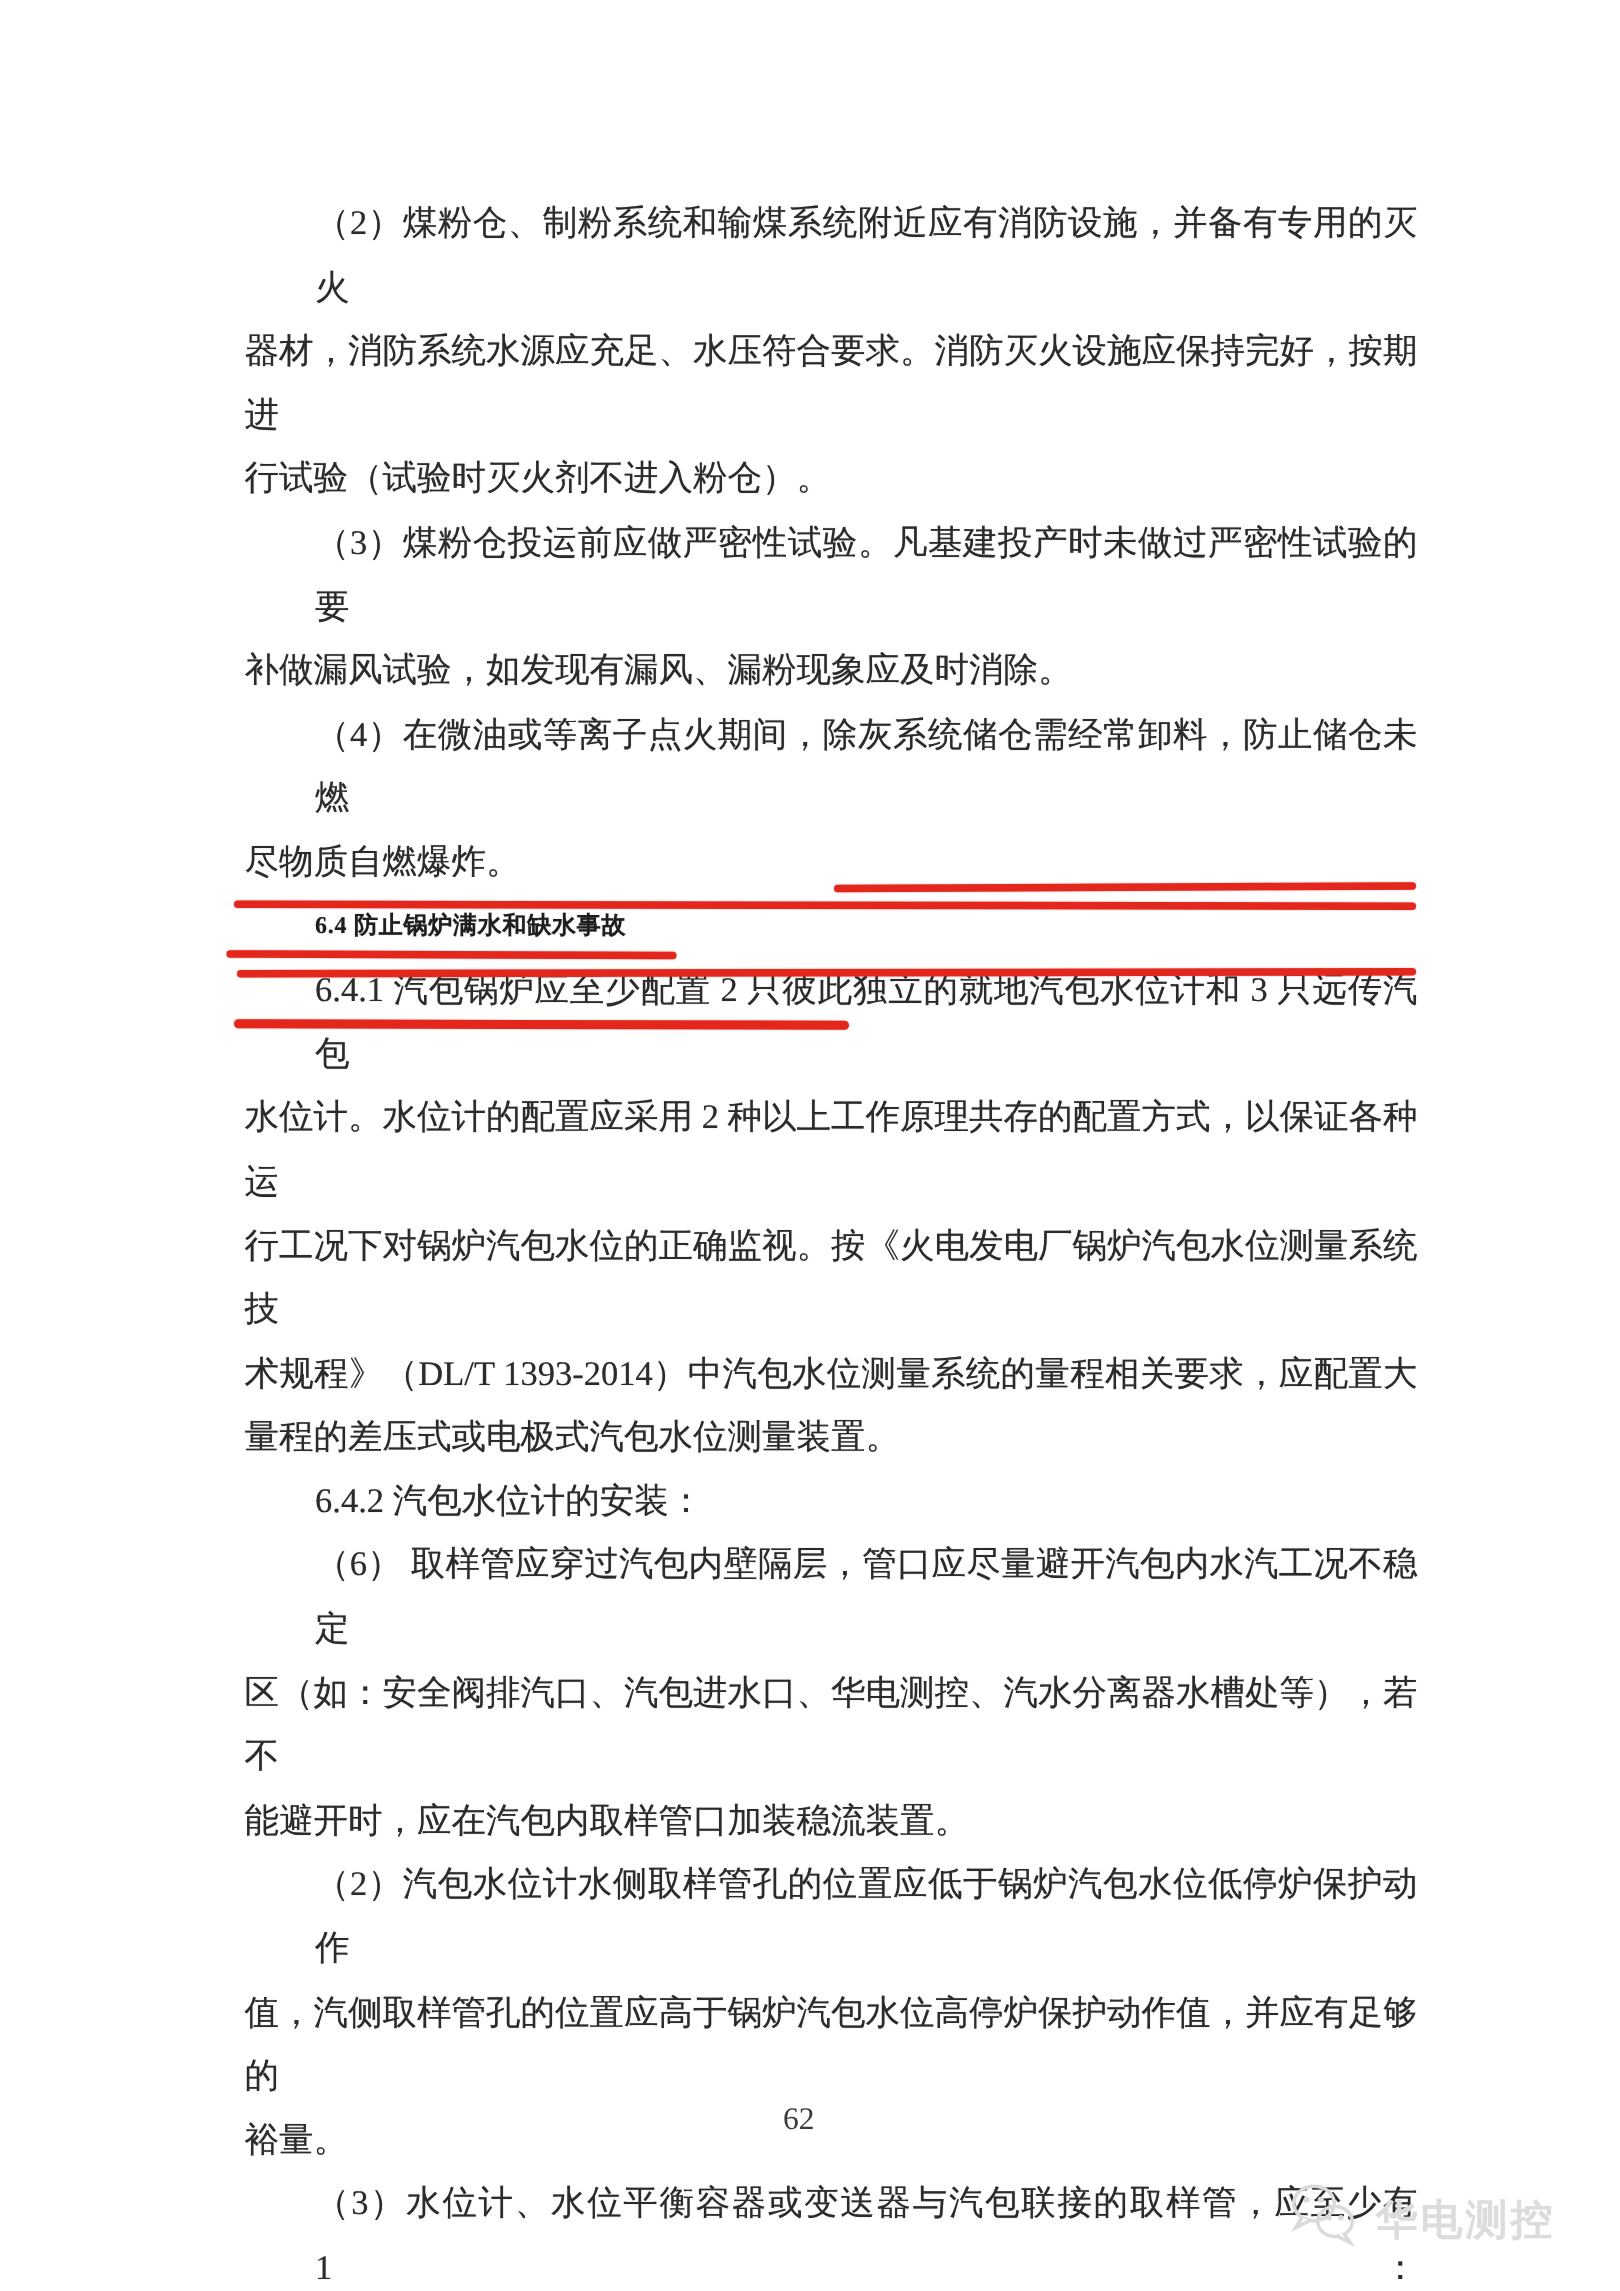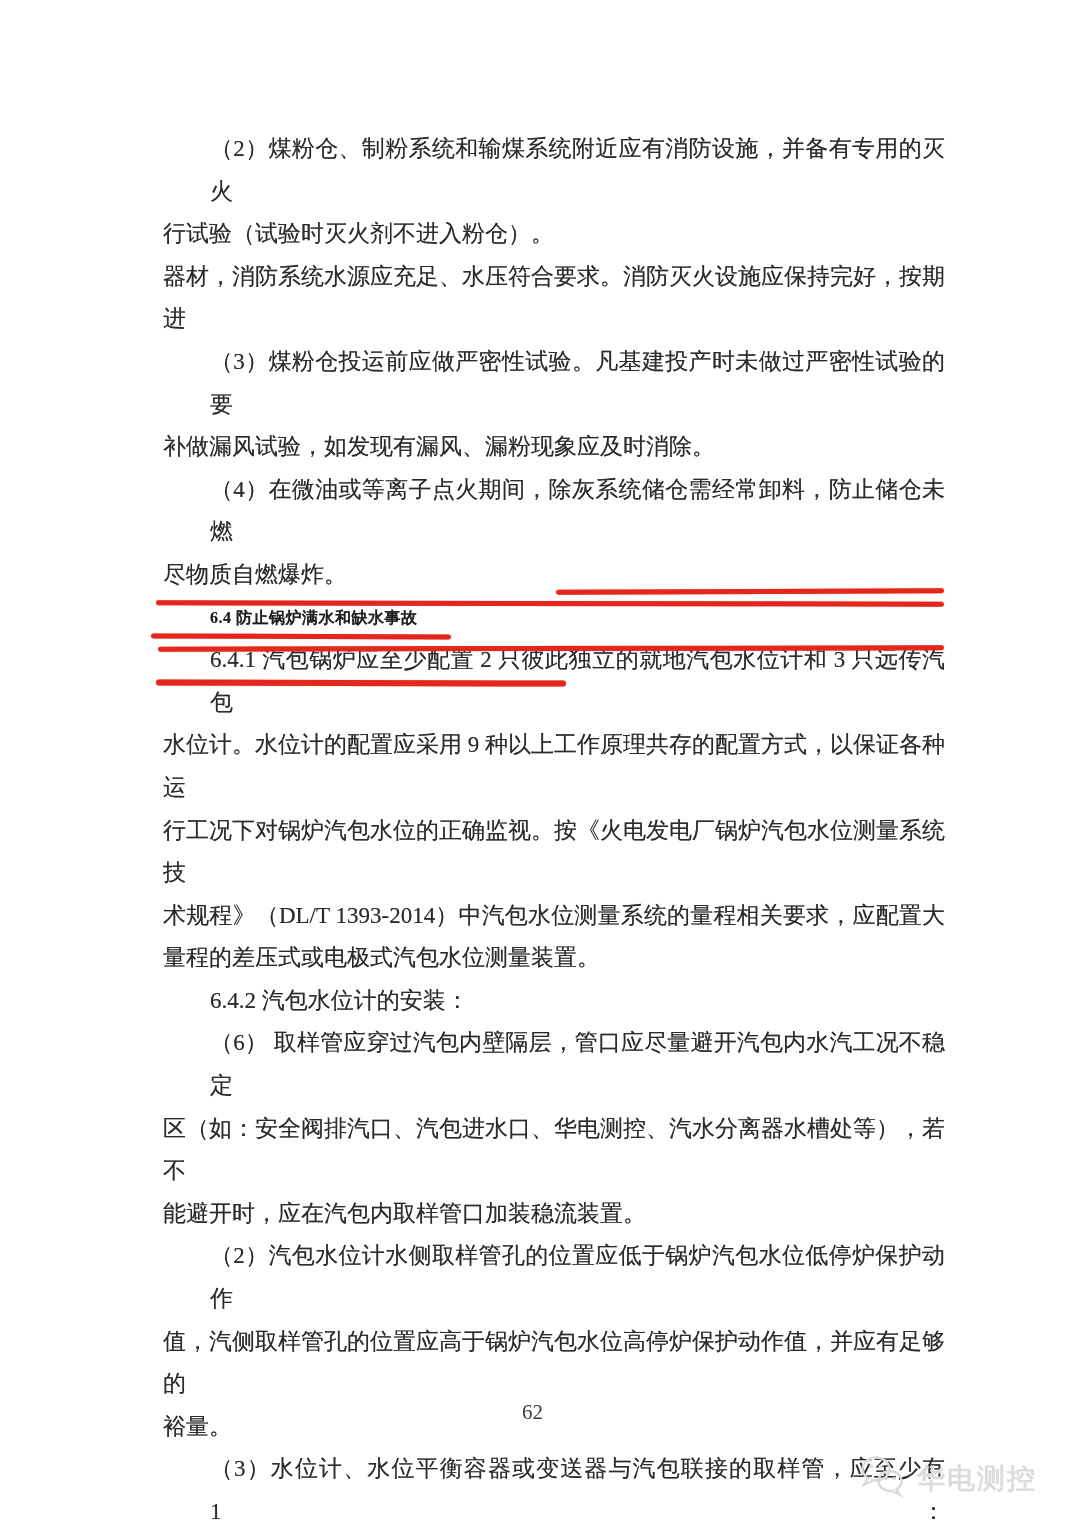--- a/index.html
+++ b/index.html
@@ -68,29 +68,29 @@
     text-shadow:0 1px 1px rgba(255,255,255,.8);
   }
 </style>
 </head>
 <body>
 
 <div class="page">
 
   <div class="doc">
     <div class="line indent just">（2）煤粉仓、制粉系统和输煤系统附近应有消防设施，并备有专用的灭火</div>
+    <div class="line just">器材，消防系统水源应充足、水压符合要求。消防灭火设施应保持完好，按期进</div>
     <div class="line">行试验（试验时灭火剂不进入粉仓）。</div>
-    <div class="line just">器材，消防系统水源应充足、水压符合要求。消防灭火设施应保持完好，按期进</div>
     <div class="line indent just">（3）煤粉仓投运前应做严密性试验。凡基建投产时未做过严密性试验的要</div>
     <div class="line">补做漏风试验，如发现有漏风、漏粉现象应及时消除。</div>
     <div class="line indent just">（4）在微油或等离子点火期间，除灰系统储仓需经常卸料，防止储仓未燃</div>
     <div class="line">尽物质自燃爆炸。</div>
     <div class="line indent bold">6.4 防止锅炉满水和缺水事故</div>
     <div class="line indent just">6.4.1 汽包锅炉应至少配置 2 只彼此独立的就地汽包水位计和 3 只远传汽包</div>
-    <div class="line just">水位计。水位计的配置应采用 9 种以上工作原理共存的配置方式，以保证各种运</div>
+    <div class="line just">水位计。水位计的配置应采用 2 种以上工作原理共存的配置方式，以保证各种运</div>
     <div class="line just">行工况下对锅炉汽包水位的正确监视。按《火电发电厂锅炉汽包水位测量系统技</div>
     <div class="line just">术规程》（DL/T 1393-2014）中汽包水位测量系统的量程相关要求，应配置大</div>
     <div class="line">量程的差压式或电极式汽包水位测量装置。</div>
     <div class="line indent">6.4.2 汽包水位计的安装：</div>
     <div class="line indent just">（6） 取样管应穿过汽包内壁隔层，管口应尽量避开汽包内水汽工况不稳定</div>
     <div class="line just">区（如：安全阀排汽口、汽包进水口、华电测控、汽水分离器水槽处等），若不</div>
     <div class="line">能避开时，应在汽包内取样管口加装稳流装置。</div>
     <div class="line indent just">（2）汽包水位计水侧取样管孔的位置应低于锅炉汽包水位低停炉保护动作</div>
     <div class="line just">值，汽侧取样管孔的位置应高于锅炉汽包水位高停炉保护动作值，并应有足够的</div>
     <div class="line">裕量。</div>

